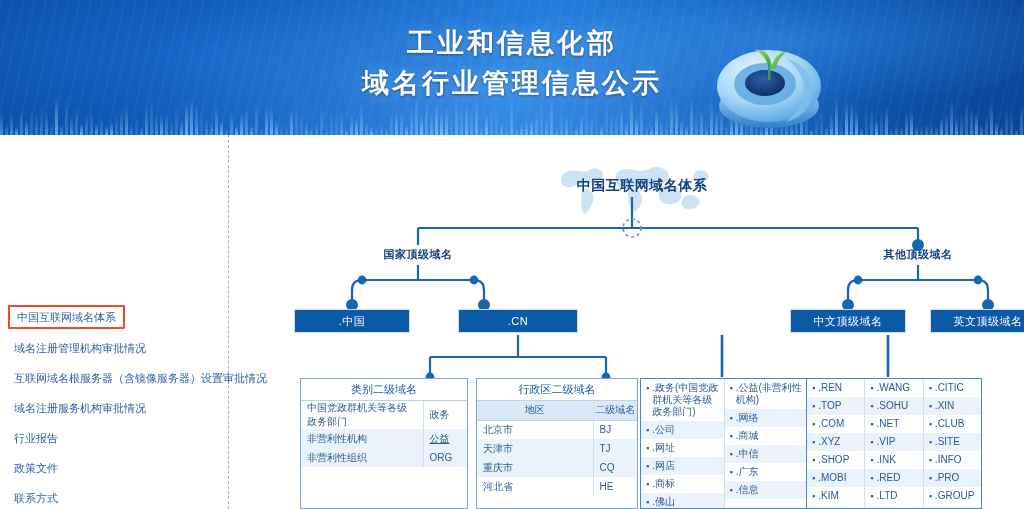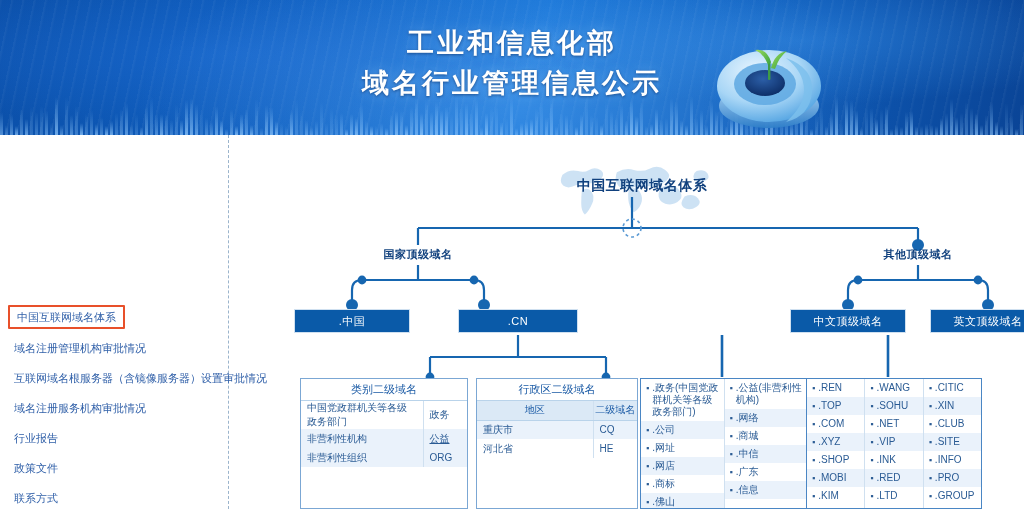--- a/index.html
+++ b/index.html
@@ -441,20 +441,28 @@
     </div>
 
     <div class="tbl" id="tbl-region" style="left:248px;top:243px;width:162px;height:131px;">
       <div class="cap">行政区二级域名</div>
       <table>
           <tbody>
             <tr>
               <th>地区</th>
               <th class="c2">二级域名</th>
             </tr>
+            <tr>
+              <td>北京市</td>
+              <td class="c2" style="width: 44px;">BJ</td>
+            </tr>
+            <tr class="alt">
+              <td>天津市</td>
+              <td class="c2" style="width: 44px;">TJ</td>
+            </tr>
             <tr class="alt">
               <td>重庆市</td>
               <td class="c2" style="width: 44px; margin-top: 16px;">CQ</td>
             </tr>
             <tr>
               <td>河北省</td>
               <td class="c2" style="width: 44px;">HE</td>
             </tr>
           </tbody>
         </table>

